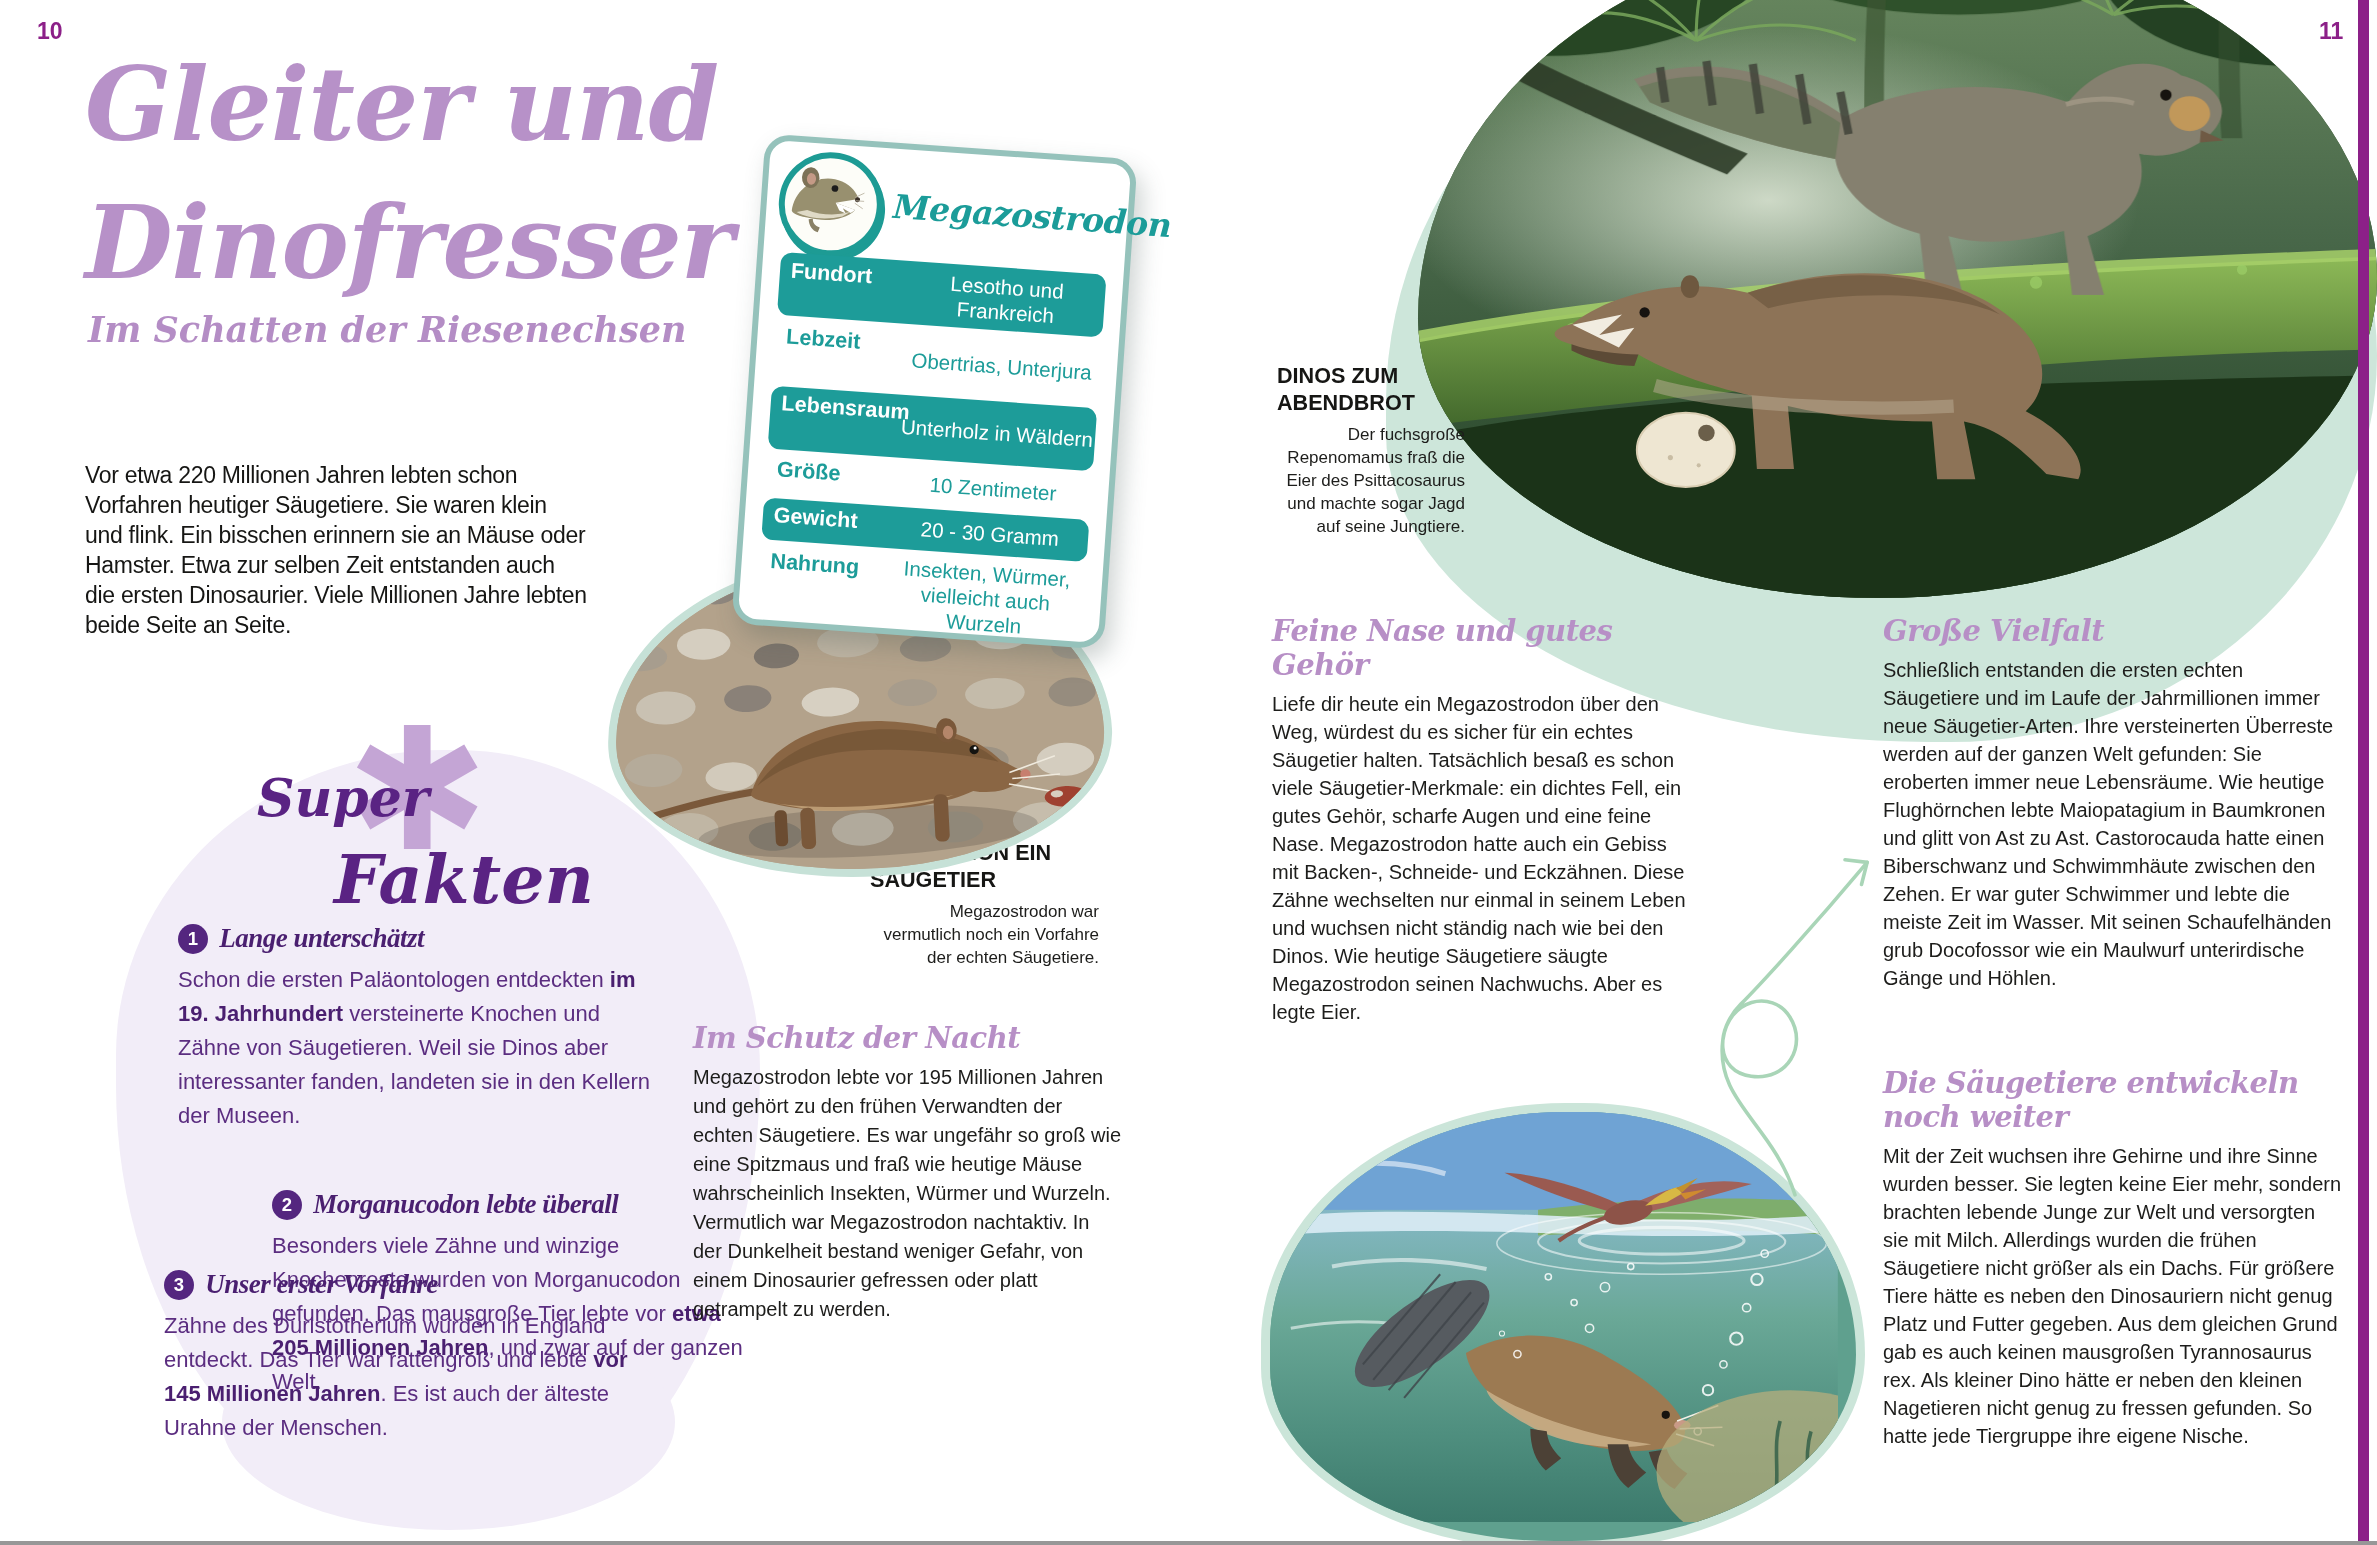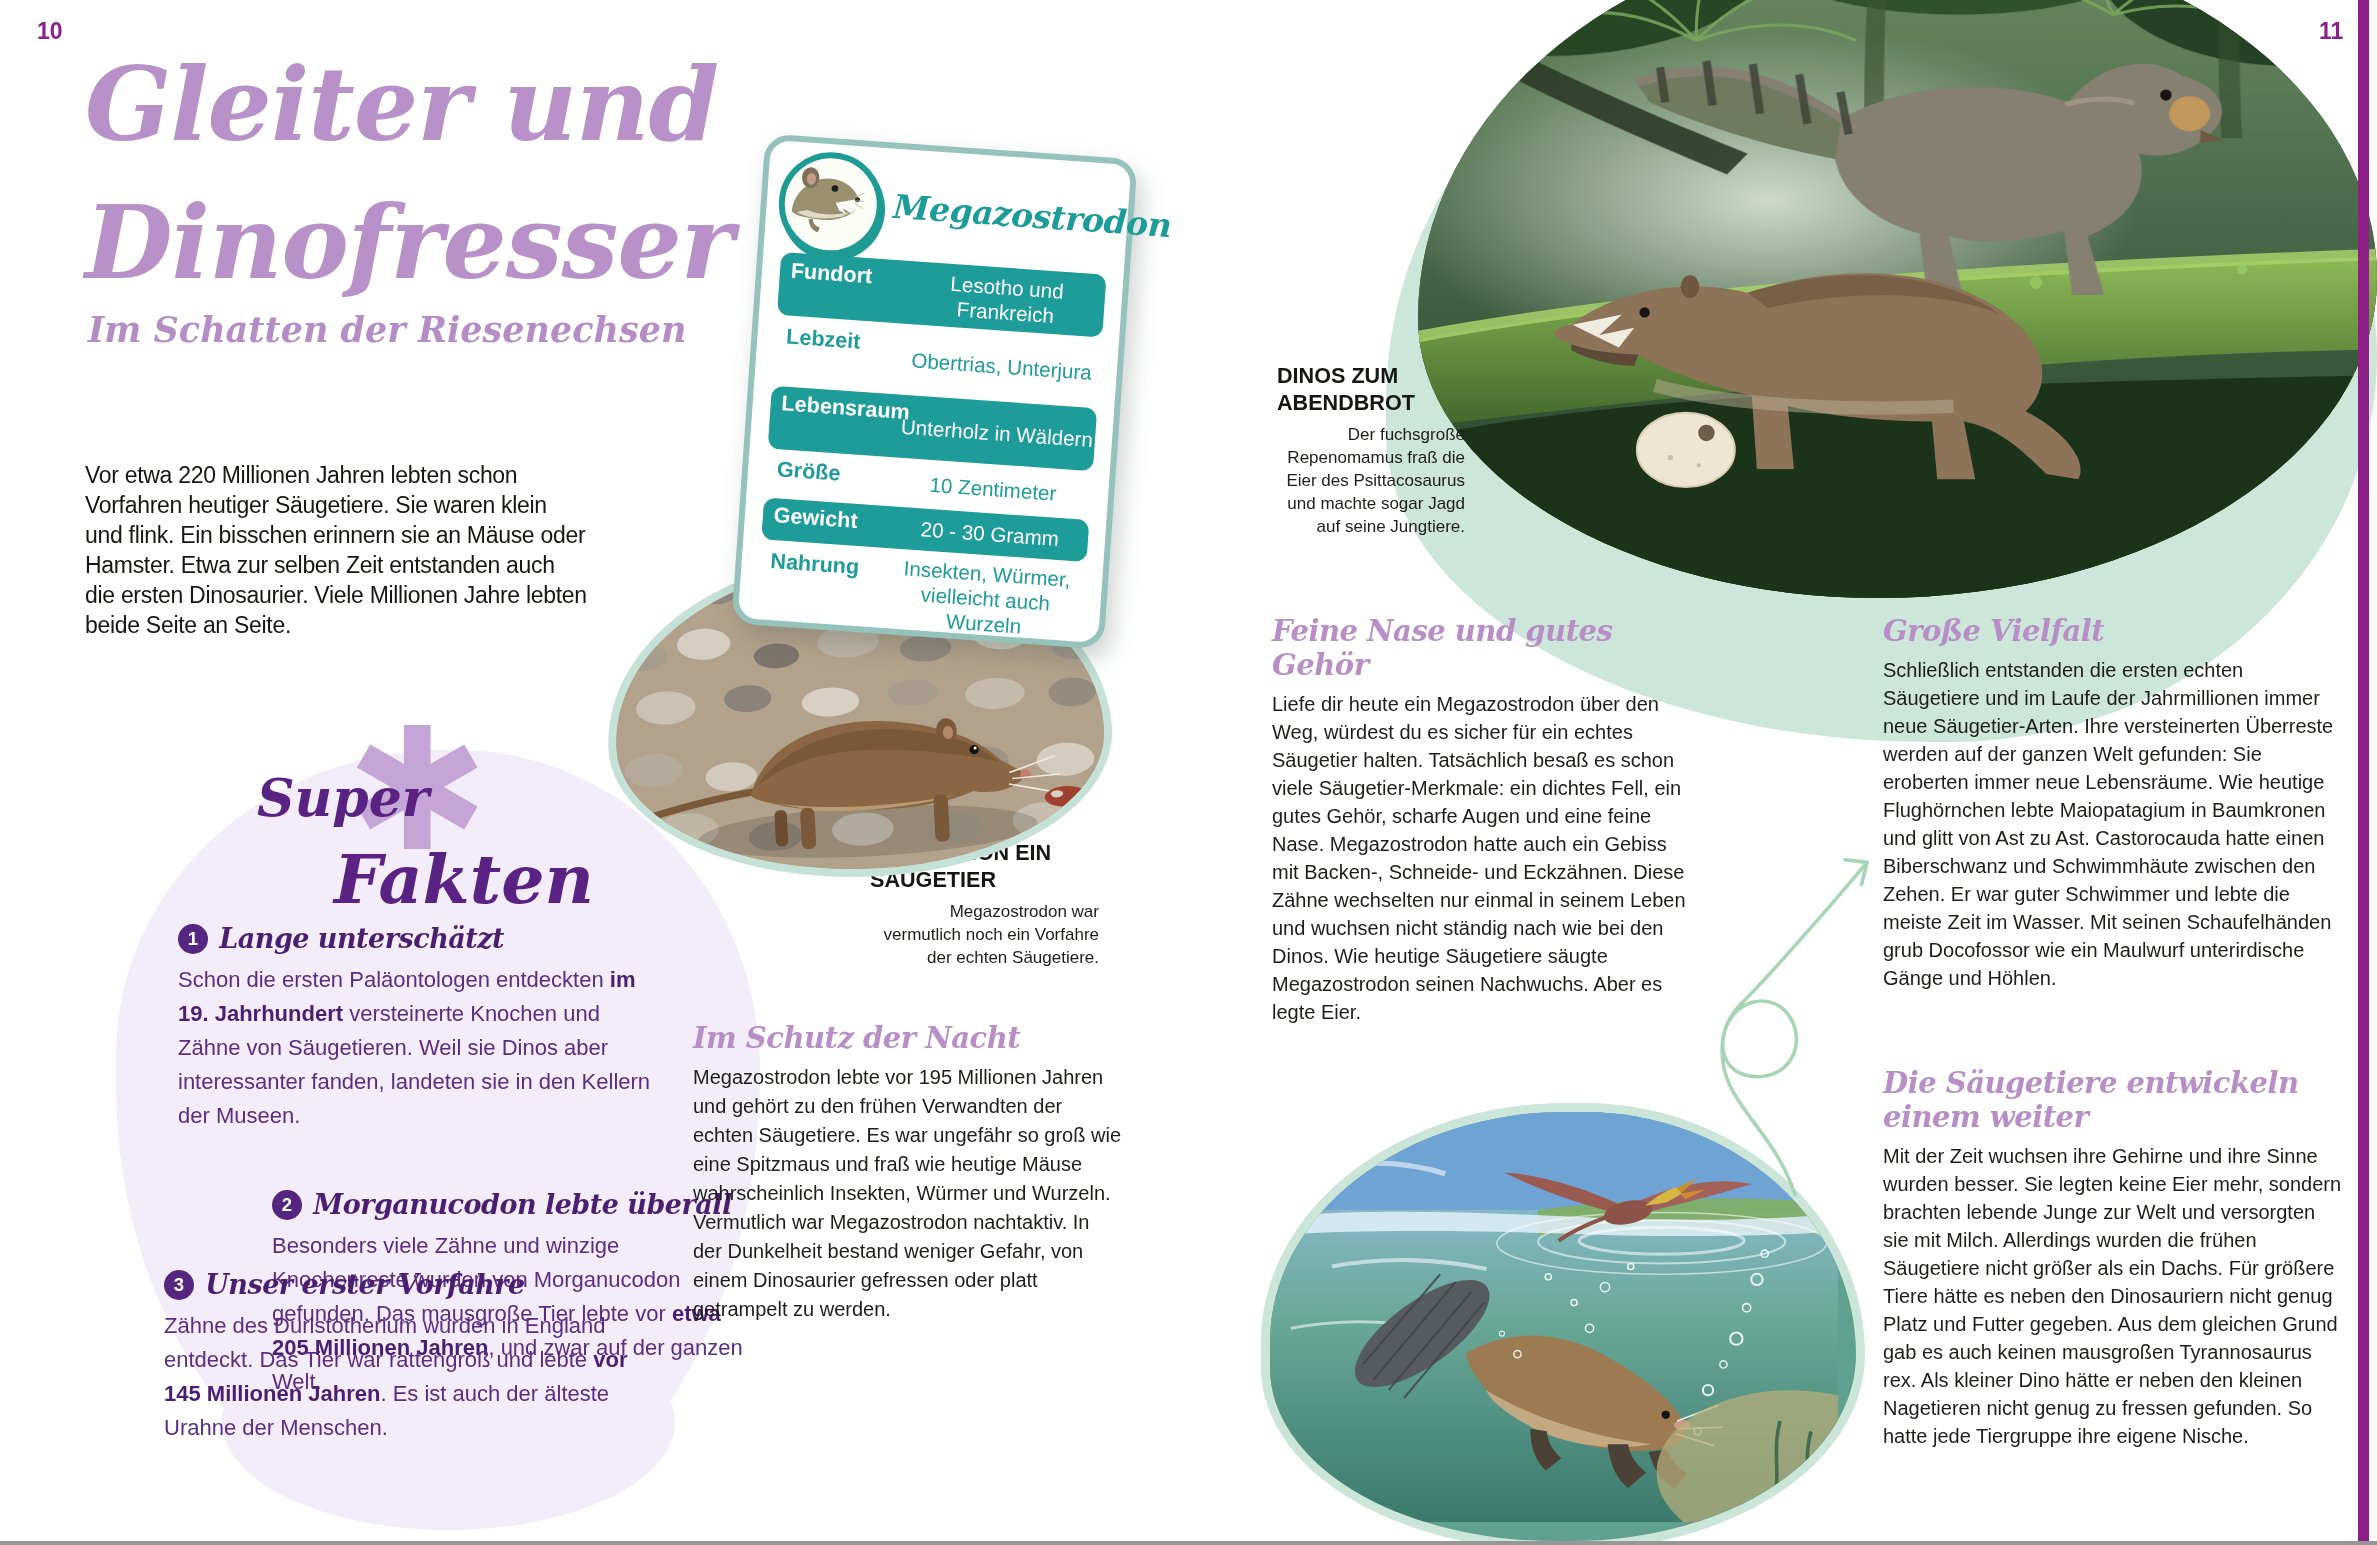--- a/index.html
+++ b/index.html
@@ -32,21 +32,21 @@
   #sf-l1{left:257px;top:767px;font-size:52px;color:#5a2383;z-index:2;}
   #sf-l2{left:334px;top:839px;font-size:68px;color:#5a2383;z-index:2;}
 
   .fact{z-index:2;}
   #fact-0{left:178px;top:923px;width:482px;}
   #fact-1{left:272px;top:1189px;width:474px;}
   #fact-2{left:164px;top:1269px;width:490px;}
   .fact-head{display:flex;align-items:center;gap:11.3px;}
   .fact-num{width:30px;height:30px;border-radius:50%;background:#54267f;color:#fff;
     display:flex;align-items:center;justify-content:center;font-size:18.5px;font-weight:700;flex:0 0 auto;}
-  .fact-title{font-size:27px;color:#4a1f70;letter-spacing:-0.5px;}
+  .fact-title{font-size:27px;color:#4a1f70;letter-spacing:-0.5px;font-family:Liberation Serif, serif;}
   .fact-body{margin:9.3px 0 0 0;font-size:22px;line-height:34px;color:#5b2d80;}
   .fact-body b{color:#4a1f70;}
 
   
   #card{left:748px;top:146px;width:373px;height:491px;background:#fff;
     border:6.7px solid #95c2bb;border-radius:25px;box-sizing:border-box;
     padding:11.3px 17.5px 5.2px 17.5px;transform:rotate(4deg);
     box-shadow:7.2px 11.3px 23px rgba(60,80,75,.25);z-index:5;}
   #card-head{position:relative;height:93px;margin-bottom:7.2px;}
   #card-circle{position:absolute;left:-5.2px;top:-3.1px;width:92px;height:92px;border-radius:50%;
@@ -338,21 +338,21 @@
 
 <div class="abs rcol" id="col-nase">
   <div class="sec-h serif">Feine Nase und gutes Gehör</div>
   <p class="sec-b">Liefe dir heute ein Megazostrodon über den Weg, würdest du es sicher für ein echtes Säugetier halten. Tatsächlich besaß es schon viele Säugetier-Merkmale: ein dichtes Fell, ein gutes Gehör, scharfe Augen und eine feine Nase. Megazostrodon hatte auch ein Gebiss mit Backen-, Schneide- und Eckzähnen. Diese Zähne wechselten nur einmal in seinem Leben und wuchsen nicht ständig nach wie bei den Dinos. Wie heutige Säugetiere säugte Megazostrodon seinen Nachwuchs. Aber es legte Eier.</p>
 </div>
 <div class="abs rcol" id="col-vielfalt">
   <div class="sec-h serif">Große Vielfalt</div>
   <p class="sec-b">Schließlich entstanden die ersten echten Säugetiere und im Laufe der Jahrmillionen immer neue Säugetier-Arten. Ihre versteinerten Überreste werden auf der ganzen Welt gefunden: Sie eroberten immer neue Lebensräume. Wie heutige Flughörnchen lebte Maiopatagium in Baumkronen und glitt von Ast zu Ast. Castorocauda hatte einen Biberschwanz und Schwimmhäute zwischen den Zehen. Er war guter Schwimmer und lebte die meiste Zeit im Wasser. Mit seinen Schaufelhänden grub Docofossor wie ein Maulwurf unterirdische Gänge und Höhlen.</p>
 </div>
 <div class="abs rcol" id="col-weiter">
-  <div class="sec-h serif">Die Säugetiere entwickeln einem weiter</div>
+  <div class="sec-h serif">Die Säugetiere entwickeln noch weiter</div>
   <p class="sec-b">Mit der Zeit wuchsen ihre Gehirne und ihre Sinne wurden besser. Sie legten keine Eier mehr, sondern brachten lebende Junge zur Welt und versorgten sie mit Milch. Allerdings wurden die frühen Säugetiere nicht größer als ein Dachs. Für größere Tiere hätte es neben den Dinosauriern nicht genug Platz und Futter gegeben. Aus dem gleichen Grund gab es auch keinen mausgroßen Tyrannosaurus rex. Als kleiner Dino hätte er neben den kleinen Nagetieren nicht genug zu fressen gefunden. So hatte jede Tiergruppe ihre eigene Nische.</p>
 </div>
 
 <div class="abs" id="photo-castoro">
   <svg width="568" height="410" viewBox="0 0 1102 796">
     <defs>
       <linearGradient id="wat" x1="0" y1="0" x2="0" y2="1">
         <stop offset="0" stop-color="#74a8cf"></stop>
           <stop offset="0.22" stop-color="#86b9c8"></stop>
         <stop offset="0.5" stop-color="#6aa897"></stop>

